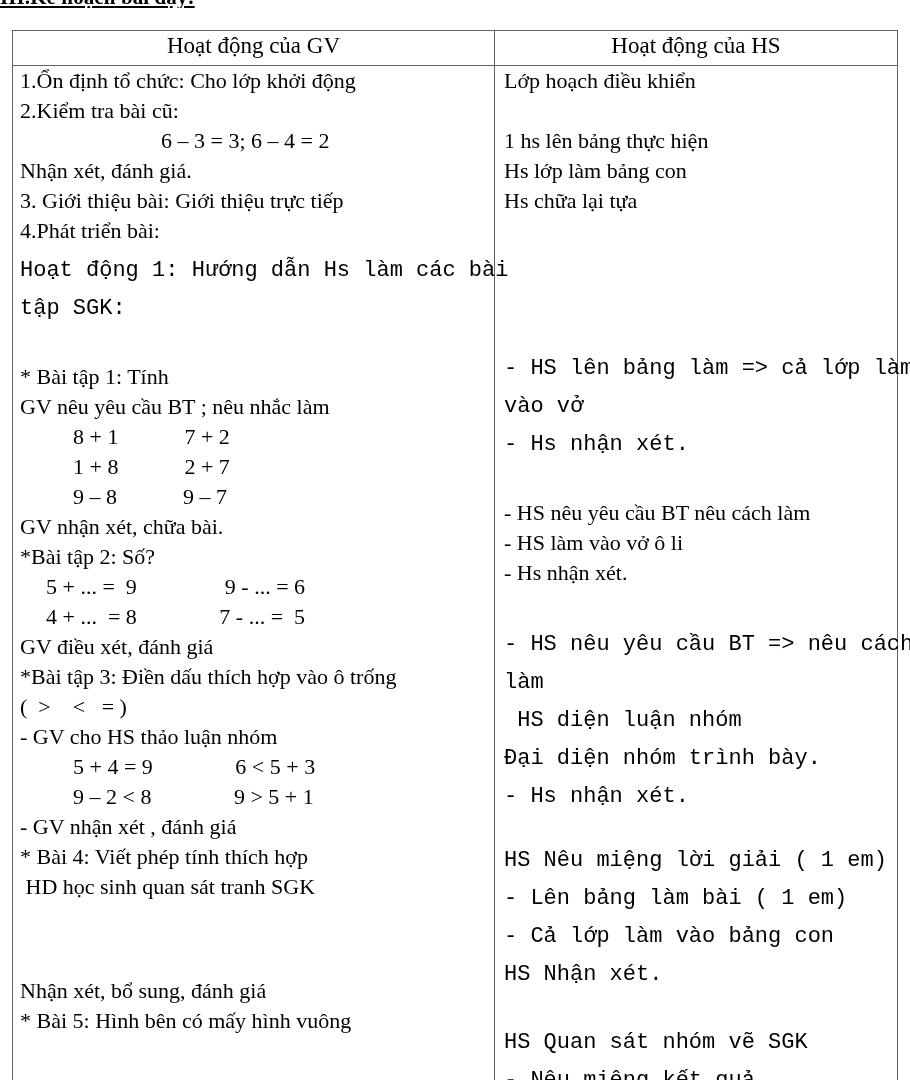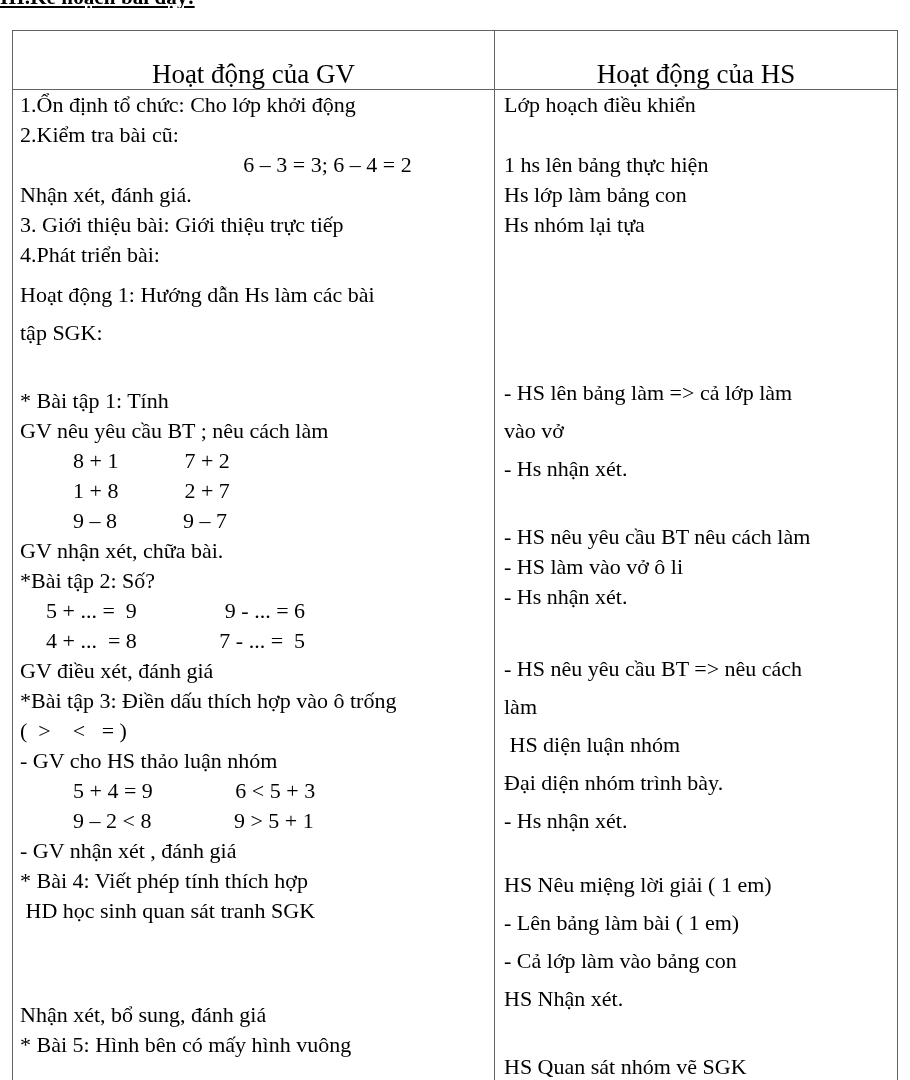--- a/index.html
+++ b/index.html
@@ -51,43 +51,42 @@
   }
   .col-gv  { width: 482px; }
   .col-hs  { width: 403px; }
 
   .header-cell {
     text-align: center;
     height: 34px;
     vertical-align: middle;
   }
   .header-cell .hdr-label {
-    font-size: 27px;
+    font-size: 23px;
     line-height: 30px;
     display: block;
-    margin-top: 28px;
   }
 
   .body-cell {
     padding: 4px 0 0 0;
     height: 1012px;
   }
 
   
   .line {
     font-size: 22px;
     line-height: 30px;
     white-space: pre;
     padding-left: 7px;
   }
   .line.rt { padding-left: 9px; }
-  .line.wide { line-height: 38px; }
+  .line.wide { line-height: 38px; font-family: Liberation Mono, monospace; }
   .line.center-math {
     padding-left: 0;
-    text-align: center;
+    text-align: left;
     text-indent: 148px;
     font-family: Liberation Serif, serif;
   }
   .line.math2 {
     padding-left: 0;
     text-indent: 22px;
   }
   .line.math3 {
     padding-left: 0;
     text-indent: 60px;
@@ -128,21 +127,21 @@
         <div class="line">2.Kiểm tra bài cũ:</div>
         <div class="line center-math">6 – 3 = 3; 6 – 4 = 2</div>
         <div class="line">Nhận xét, đánh giá.</div>
         <div class="line">3. Giới thiệu bài: Giới thiệu trực tiếp</div>
         <div class="line">4.Phát triển bài:</div>
         <div class="spacer-6"></div>
         <div class="line wide">Hoạt động 1: Hướng dẫn Hs làm các bài</div>
         <div class="line wide">tập SGK:</div>
         <div class="spacer-34"></div>
         <div class="line">* Bài tập 1: Tính</div>
-        <div class="line">GV nêu yêu cầu BT ; nêu cách làm</div>
+        <div class="line">GV nêu yêu cầu BT ; nêu nhắc làm</div>
         <div class="line math3">8 + 1            7 + 2</div>
         <div class="line math3">1 + 8            2 + 7</div>
         <div class="line math3">9 – 8            9 – 7</div>
         <div class="line">GV nhận xét, chữa bài.</div>
         <div class="line">*Bài tập 2: Số?</div>
         <div class="line math2">  5 + ... =  9                9 - ... = 6</div>
         <div class="line math2">  4 + ...  = 8               7 - ... =  5</div>
         <div class="line">GV điều xét, đánh giá</div>
         <div class="line">*Bài tập 3: Điền dấu thích hợp vào ô trống</div>
         <div class="line">(  &gt;    &lt;   = )</div>
@@ -155,21 +154,21 @@
         <div class="spacer-74"></div>
         <div class="line">Nhận xét, bổ sung, đánh giá</div>
         <div class="line">* Bài 5: Hình bên có mấy hình vuông</div>
       </td>
 
       <td class="body-cell">
         <div class="line rt">Lớp hoạch điều khiển</div>
         <div class="spacer-30"></div>
         <div class="line rt">1 hs lên bảng thực hiện</div>
         <div class="line rt">Hs lớp làm bảng con</div>
-        <div class="line rt">Hs nhóm lại tựa</div>
+        <div class="line rt">Hs chữa lại tựa</div>
         <div class="spacer-60"></div>
         <div class="spacer-74"></div>
         <div class="line rt wide">- HS lên bảng làm =&gt; cả lớp làm</div>
         <div class="line rt wide">vào vở</div>
         <div class="line rt wide">- Hs nhận xét.</div>
         <div class="spacer-34"></div>
         <div class="line rt">- HS nêu yêu cầu BT nêu cách làm</div>
         <div class="line rt">- HS làm vào vở ô li</div>
         <div class="line rt">- Hs nhận xét.</div>
         <div class="spacer-38"></div>

